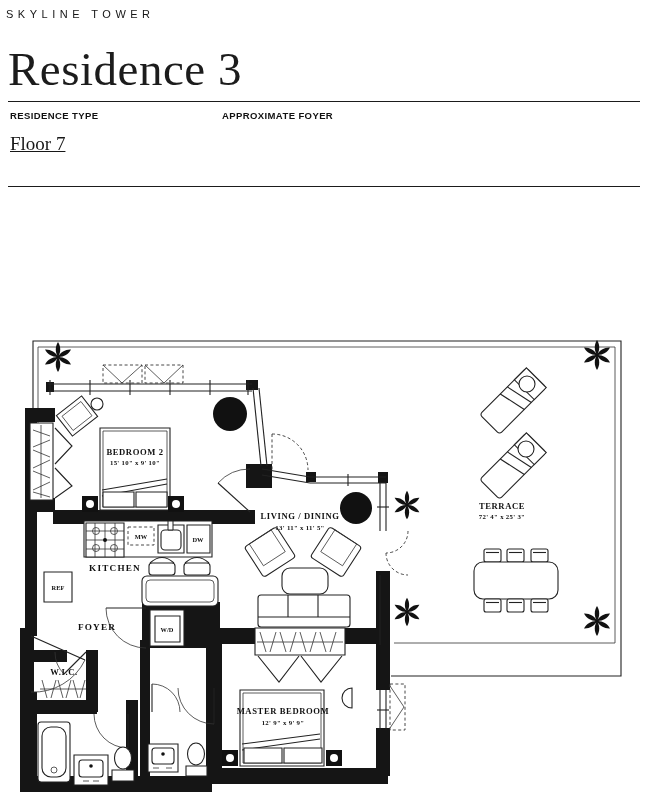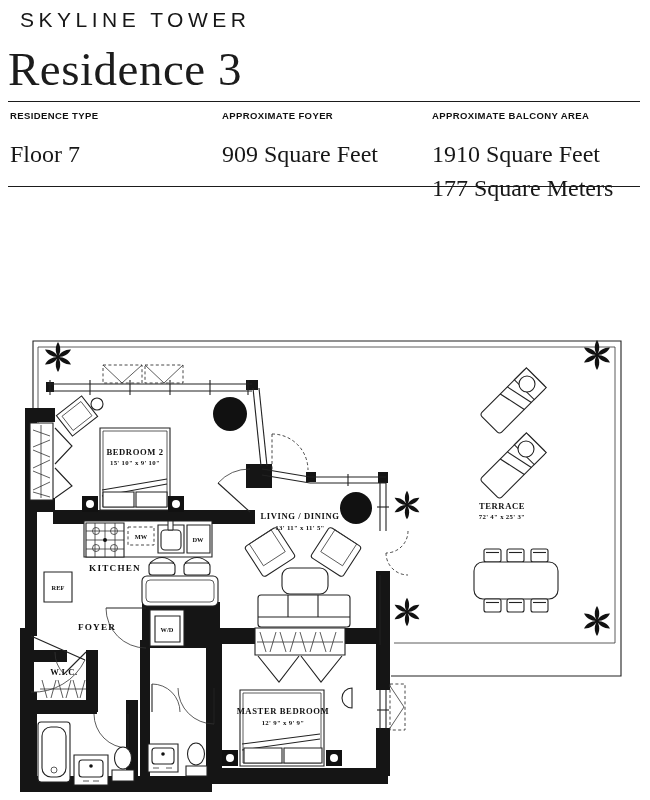--- a/index.html
+++ b/index.html
@@ -1,39 +1,39 @@
 <!DOCTYPE html>
 <html><head>
 <meta charset="utf-8">
 <style>
   html,body{margin:0;padding:0;}
   body{
     width:650px;height:800px;position:relative;background:#ffffff;
     font-family:"Liberation Serif",serif;color:#1a1a1a;overflow:hidden;
   }
   .brand{
-    position:absolute;top:8px;left:20px;
-    font-family:"Liberation Sans",sans-serif;font-size:21px;font-weight:500;
+    position:absolute;top:8px;left:6px;
+    font-family:"Liberation Sans",sans-serif;font-size:11px;font-weight:500;
     letter-spacing:4.5px;color:#161616;
   }
   .title{
     position:absolute;top:42px;left:8px;
     font-size:47px;font-weight:400;letter-spacing:.5px;color:#1c1c1c;
   }
   .rule{position:absolute;left:8px;width:632px;border-top:1.6px solid #1b1b1b;height:0;}
   .rule-1{top:101px;} .rule-2{top:186px;}
   .specs{
     position:absolute;top:110px;left:10px;width:630px;
     display:grid;grid-template-columns:212px 210px 1fr;
   }
   .spec-heading{
     font-family:"Liberation Sans",sans-serif;font-size:9.5px;font-weight:700;
-    letter-spacing:.4px;color:#111;margin-bottom:16px;
+    letter-spacing:.4px;color:#111;margin-bottom:10px;
   }
-  .spec-line{font-size:24px;line-height:1.42;color:#171717;}
+  .spec-line{font-size:19px;line-height:1.42;color:#171717;text-decoration:underline;}
   .plan{position:absolute;top:330px;left:0;}
   
   .plan *{vector-effect:non-scaling-stroke;}
   .ln{fill:none;stroke:#222;stroke-width:1.1;}
   .thin{fill:none;stroke:#333;stroke-width:.8;}
   .wall{fill:#151515;stroke:none;}
   .furn{fill:#ffffff;stroke:#222;stroke-width:1.1;}
   .dash{fill:none;stroke:#333;stroke-width:.9;stroke-dasharray:3 2.4;}
   .dashf{fill:#fff;stroke:#333;stroke-width:.9;stroke-dasharray:3 2.4;}
   .lbl{fill:#101010;stroke:none;font-family:"Liberation Serif",serif;font-weight:700;
@@ -51,26 +51,20 @@
 <div class="title">Residence 3</div>
 <div class="rule rule-1"></div>
 
 <div class="specs">
   <div class="spec-col">
     <div class="spec-heading">RESIDENCE TYPE</div>
     <div class="spec-line">Floor 7</div>
   </div>
   <div class="spec-col">
     <div class="spec-heading">APPROXIMATE FOYER</div>
-    <div class="spec-line">909 Square Feet</div>
-  </div>
-  <div class="spec-col">
-    <div class="spec-heading">APPROXIMATE BALCONY AREA</div>
-    <div class="spec-line">1910 Square Feet</div>
-    <div class="spec-line">177 Square Meters</div>
   </div>
 </div>
 <div class="rule rule-2"></div>
 
 <svg class="plan" width="650" height="470" viewBox="0 330 650 470" xmlns="http://www.w3.org/2000/svg">
 
   <defs>
     <g id="plant">
       <g fill="#111">
         <path d="M0 0 C2.6 -4,2.6 -9,0 -13 C-2.6 -9,-2.6 -4,0 0 Z"></path>

